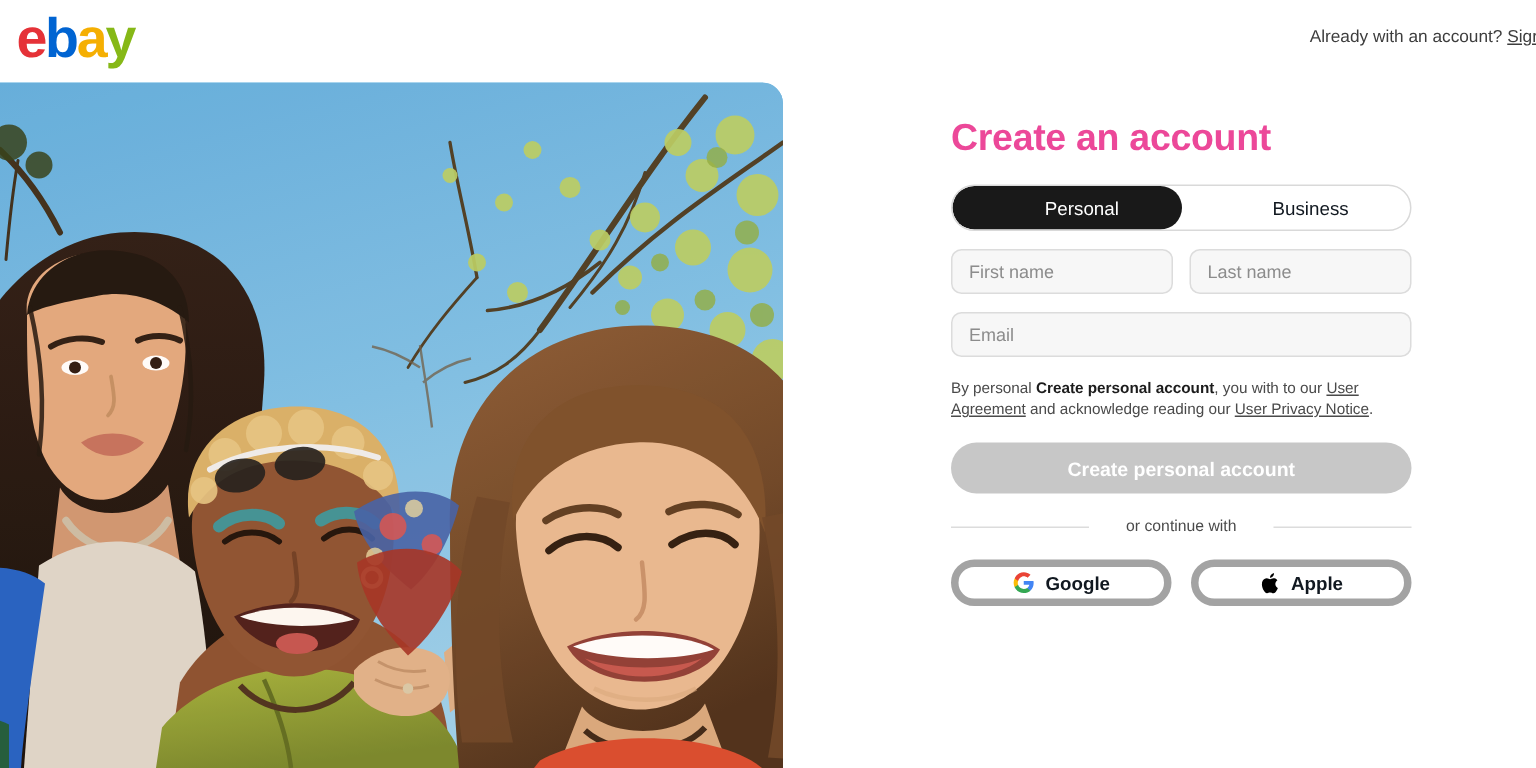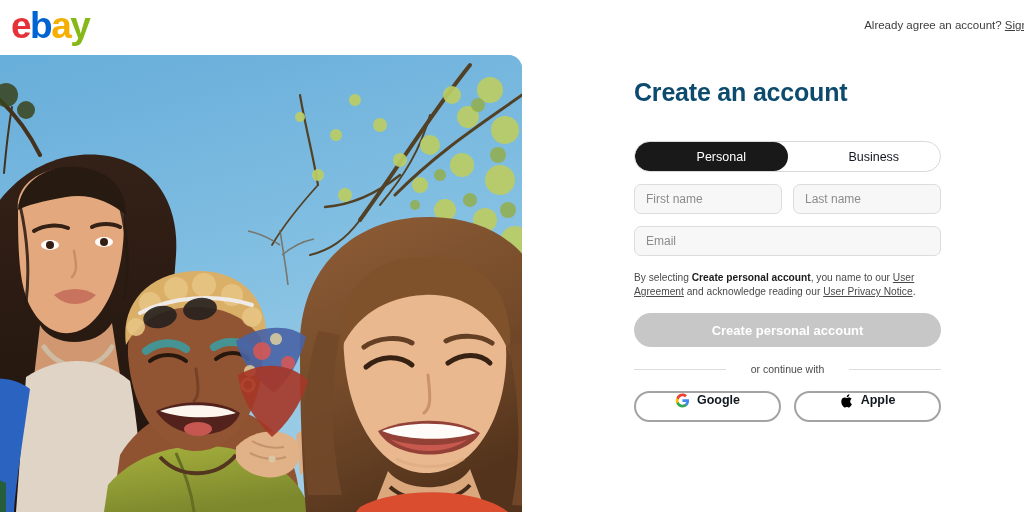--- a/index.html
+++ b/index.html
@@ -45,22 +45,22 @@
     background: #67b4e2;
   }
   .hero svg { display: block; width: 522px; height: 457px; }
 
   
   .form-col {
     position: absolute; left: 634px; top: 78px;
     width: 307px;
   }
   .title {
-    font-size: 25px; font-weight: bold; color: #0c4a6e;
-    letter-spacing: -0.2px; margin-bottom: 34px;
+    font-size: 25px; font-weight: bold; color: #ec4899;
+    letter-spacing: -0.2px; margin-bottom: 16px;
   }
 
   
   .toggle {
     position: relative; display: flex; width: 307px; height: 31px;
     border: 1px solid #d9d9d9; border-radius: 16px; background: #fff;
     overflow: hidden;
   }
   .toggle-opt {
     flex: 1; display: flex; align-items: center; justify-content: center;
@@ -115,38 +115,38 @@
     margin-top: 16px; width: 307px;
     display: flex; align-items: center; gap: 25px;
   }
   .divider .line { flex: 1; height: 1px; background: #dcdcdc; }
   .divider .dtext { font-size: 10.5px; color: #4a4a4a; white-space: nowrap; }
 
   
   .social { margin-top: 16px; display: flex; gap: 13px; width: 307px; }
   .sbtn {
     flex: 1; height: 31px; background: #fff;
-    border: 2px solid #a3a3a3; border-radius: 16px;
-    display: flex; align-items: flex-start; justify-content: center; gap: 7px;
+    border: 5px solid #a3a3a3; border-radius: 16px;
+    display: flex; align-items: center; justify-content: center; gap: 7px;
     font-size: 12.5px; font-weight: bold; color: #111820;
     cursor: pointer; font-family: "Liberation Sans", sans-serif;
   }
   .sbtn .sicon { display: flex; align-items: center; justify-content: center; }
 </style>
 </head>
 <body>
 
 <div class="page">
 
   <div class="header">
     <div class="logo">
       <span class="l-e">e</span><span class="l-b">b</span><span class="l-a">a</span><span class="l-y">y</span>
     </div>
     <div class="signin-wrap">
-      <span>Already agree an account?</span>
+      <span>Already with an account?</span>
       <span class="signin-link">Sign in</span>
     </div>
   </div>
 
   <div class="hero">
     <svg viewBox="0 0 522 457" preserveAspectRatio="xMidYMid slice">
       <defs>
         <linearGradient id="sky" x1="0" y1="0" x2="0.3" y2="1">
           <stop offset="0%" stop-color="#5FAEE0"></stop>
           <stop offset="55%" stop-color="#7CC0E8"></stop>
@@ -398,21 +398,21 @@
     </div>
 
     <div class="row">
       <div class="field full">
         <input type="text" placeholder="Email" style="">
       </div>
     </div>
 
 
     <div class="legal">
-      <span>By selecting </span><b>Create personal account</b><span>, you name to our </span><a>User Agreement</a><span> and acknowledge reading our </span><a>User Privacy Notice</a><span>.</span>
+      <span>By personal </span><b>Create personal account</b><span>, you with to our </span><a>User Agreement</a><span> and acknowledge reading our </span><a>User Privacy Notice</a><span>.</span>
     </div>
 
     <button class="cta">Create personal account</button>
 
     <div class="divider">
       <div class="line"></div>
       <div class="dtext">or continue with</div>
       <div class="line"></div>
     </div>
 

